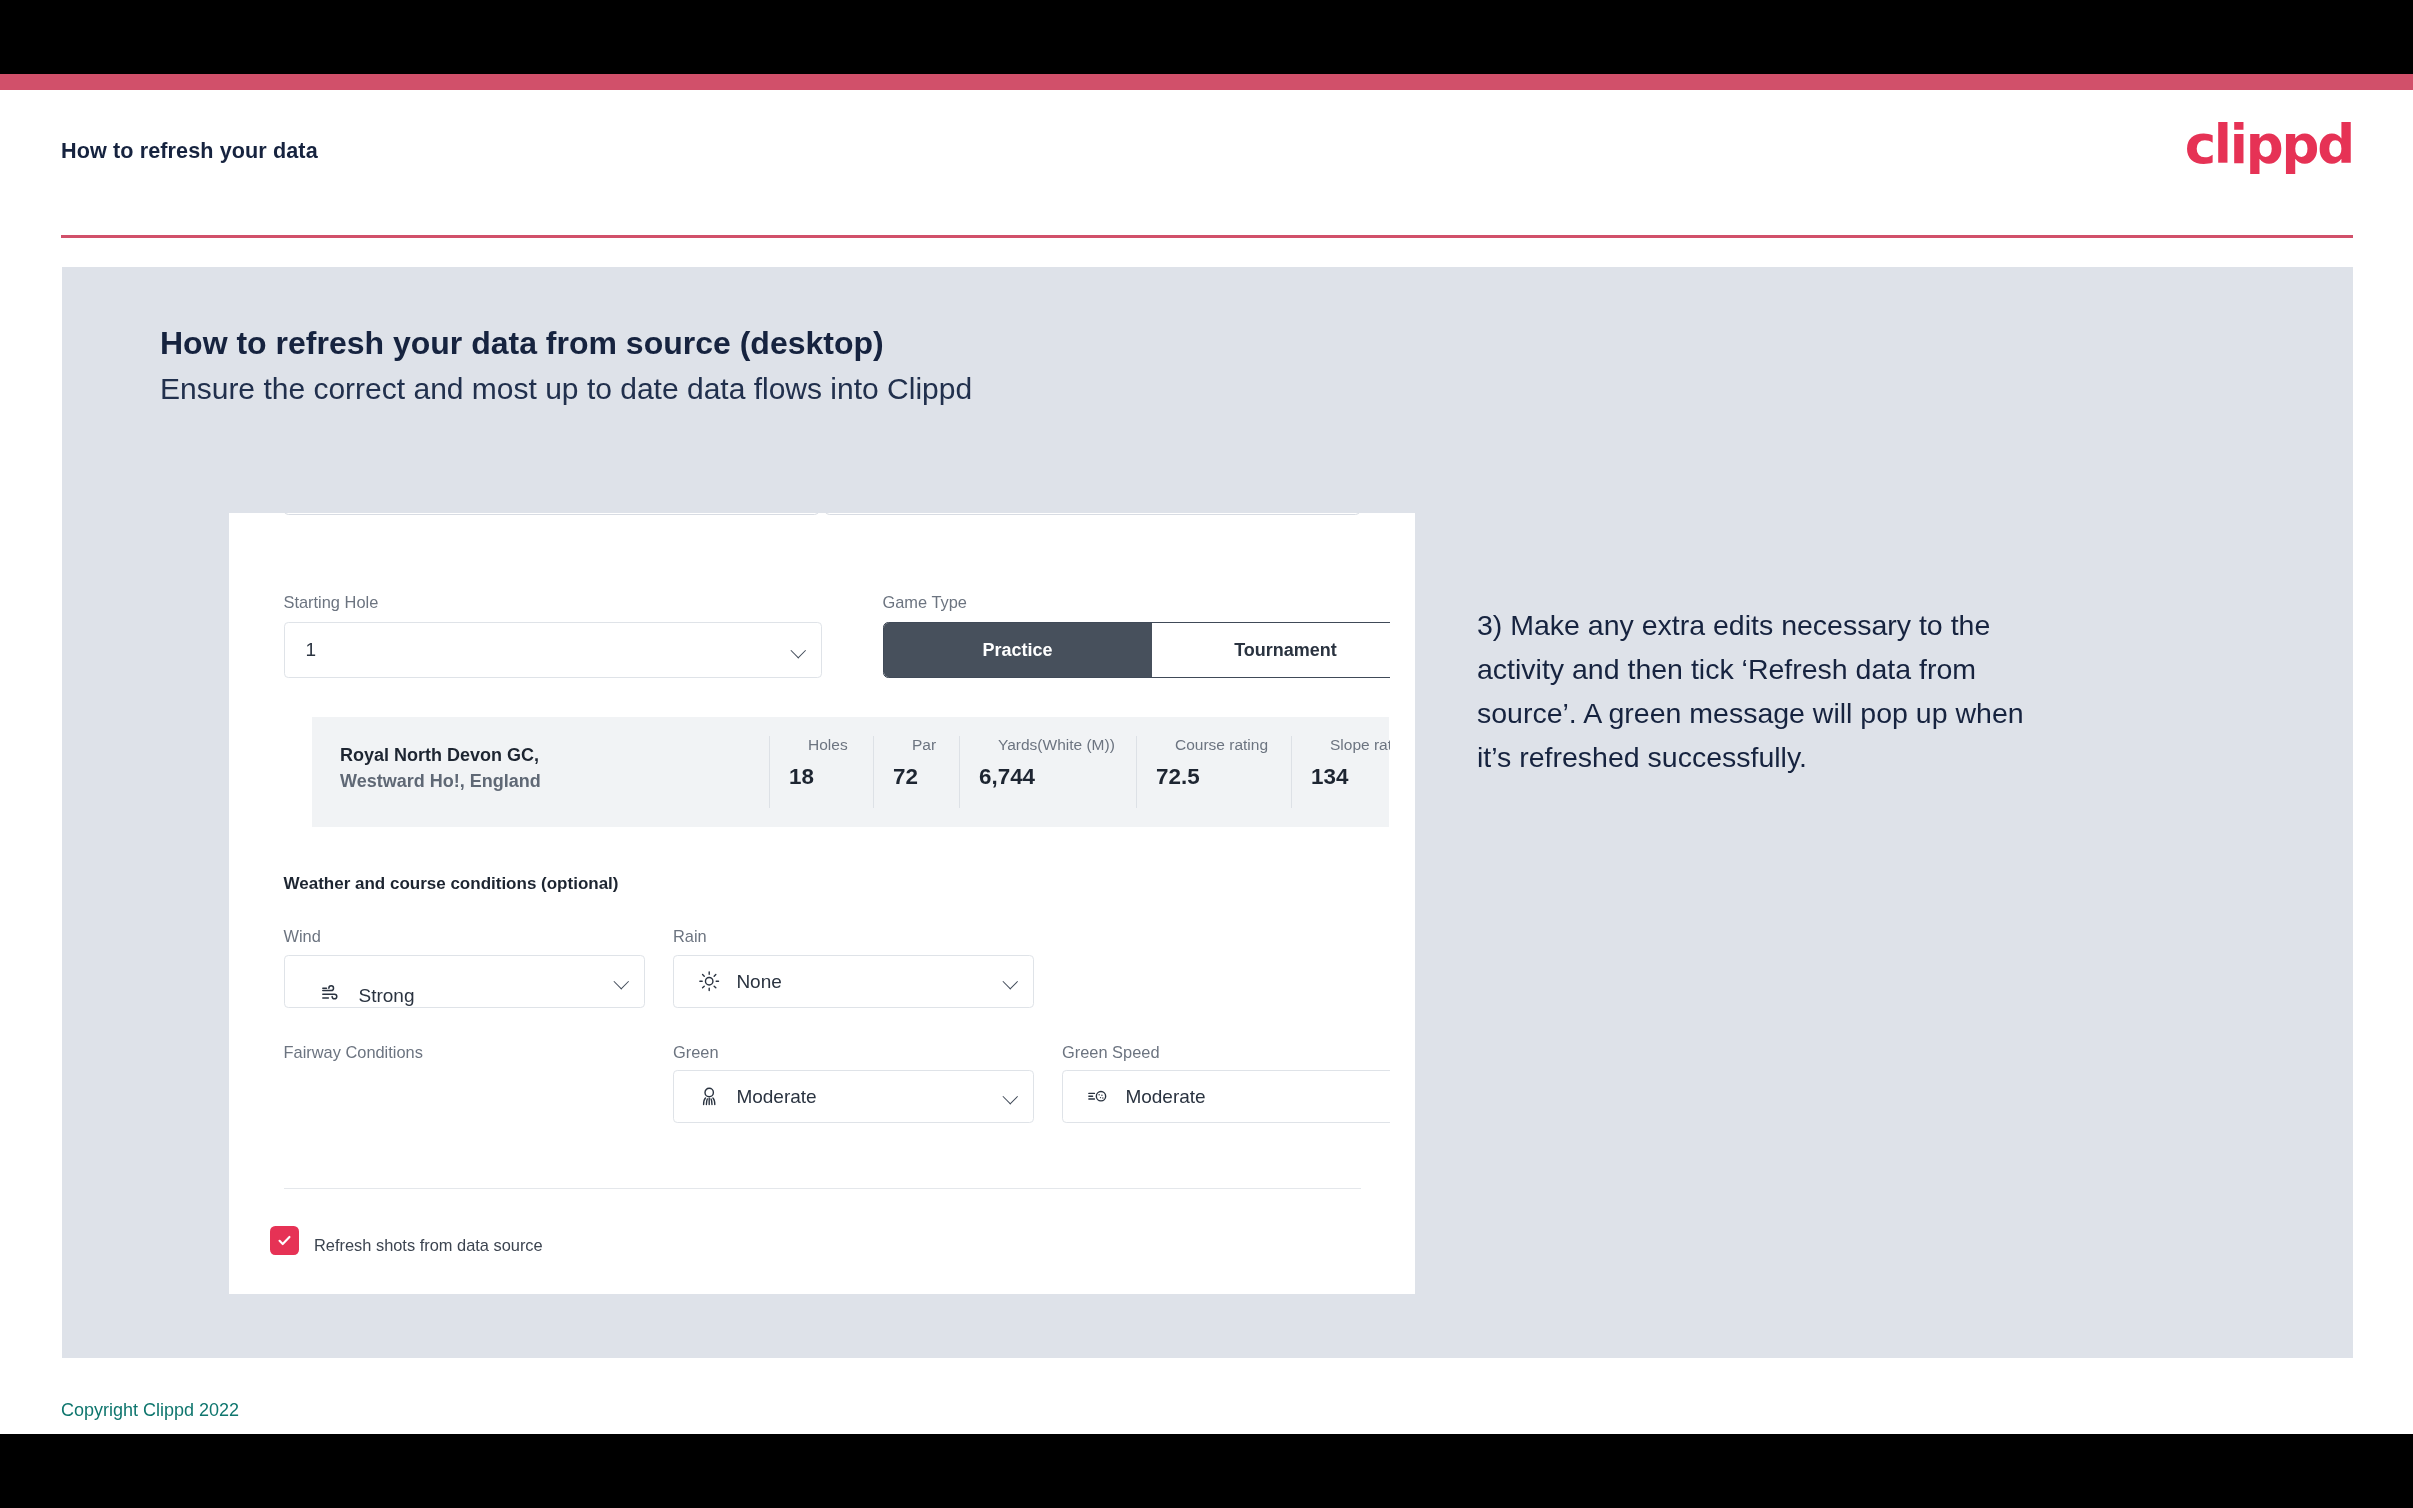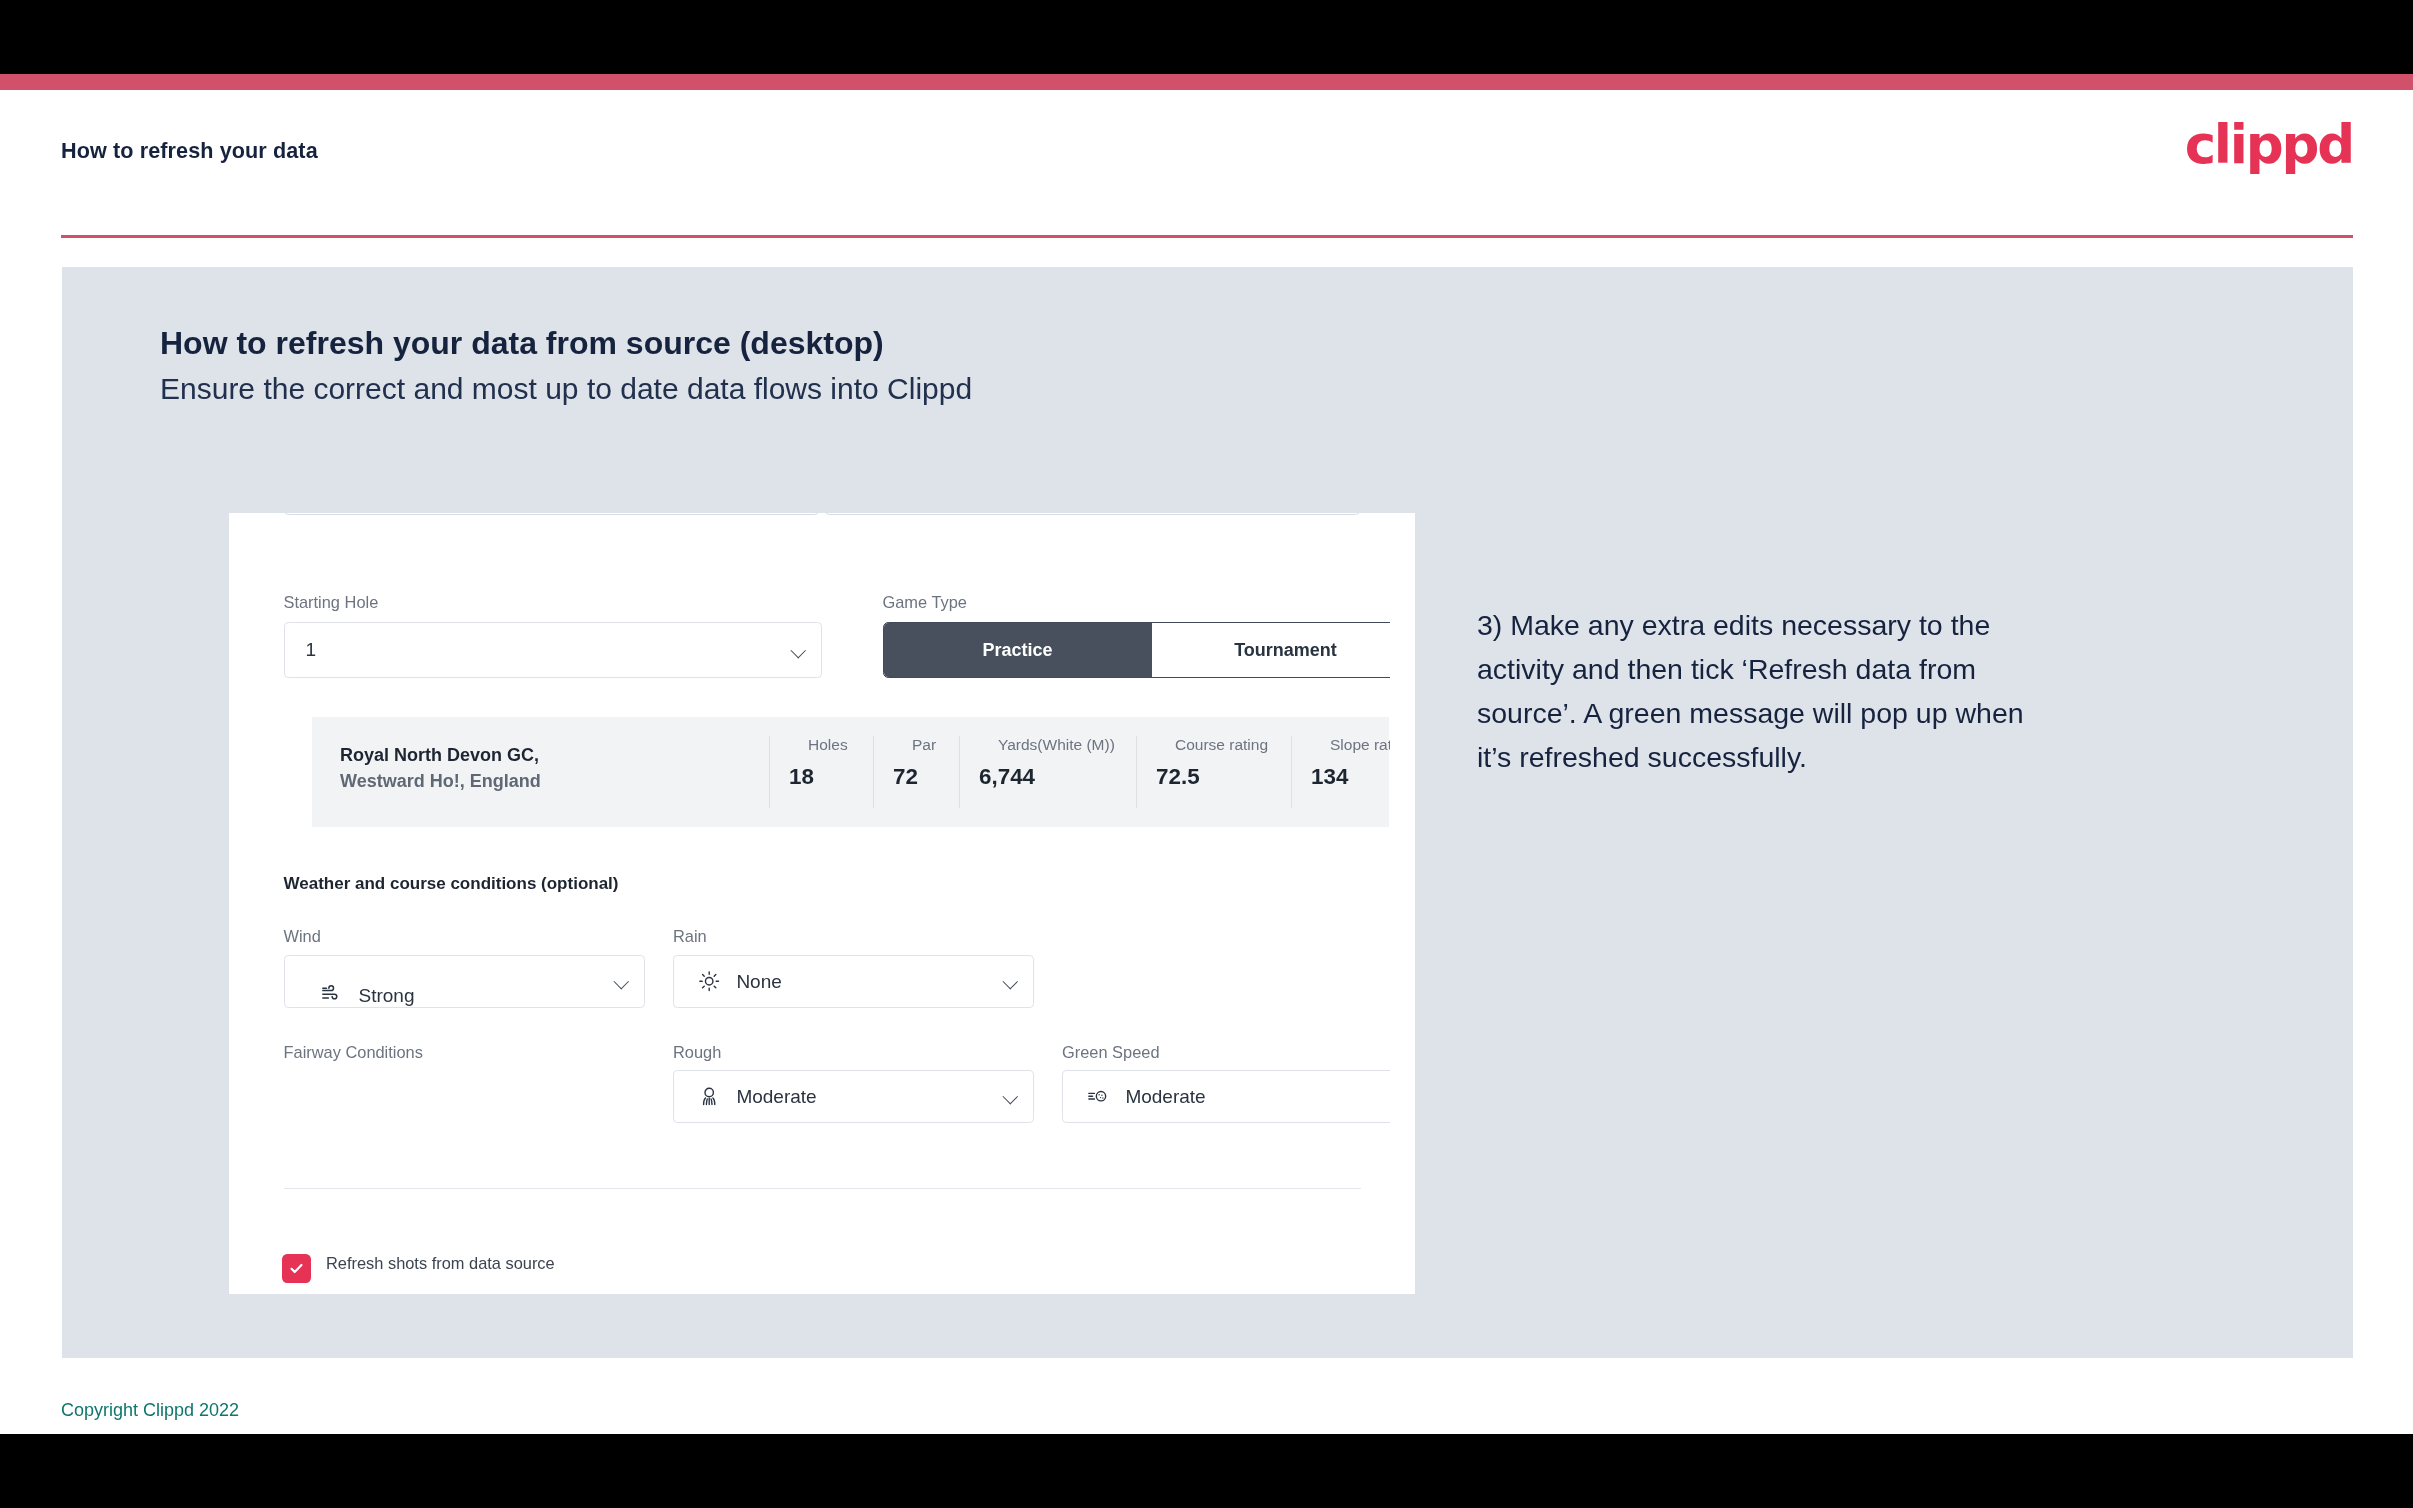--- a/index.html
+++ b/index.html
@@ -132,21 +132,21 @@
   .lbl-green{ left:807px; top:530px; }
   .sel-green{ left:807px; top:557px; width:361px; height:53px; padding-left:22.4px; }
 
   .ico { width:26px; height:26px; margin-right:14px; flex:0 0 auto;
          display:flex; align-items:center; justify-content:center; }
   .ico svg { display:block; }
 
   .divider { position:absolute; left:28.5px; top:675px; width:1077px; height:0.9px; background:#e4e7eb; }
 
   
-  .cb-row { position:absolute; left:27px; top:713px; display:flex; align-items:flex-start;margin-top:28px; }
+  .cb-row { position:absolute; left:15px; top:713px; display:flex; align-items:flex-end; }
   .cb-box {
     width:28.5px; height:28.5px; background:#e63255; border-radius:5.2px;
     display:flex; align-items:center; justify-content:center; flex:0 0 auto;
   }
   .cb-label { margin-left:15.5px; font-size:16.4px; color:#3c4450; }
 
   
   .instr {
     position:absolute; left:1477px; top:604px; width:552px;
     font-size:28.5px; line-height:1.54; color:#16233f; font-weight:400;
@@ -249,21 +249,21 @@
               <circle cx="12" cy="12" r="4"></circle>
               <path d="M12 2v2.5M12 19.5V22M2 12h2.5M19.5 12H22M4.9 4.9l1.8 1.8M17.3 17.3l1.8 1.8M19.1 4.9l-1.8 1.8M6.7 17.3l-1.8 1.8"></path>
             </svg>
           </span>
           <span class="select-val">None</span>
           <span class="chev"></span>
         </div>
 
         <div class="fld-label lbl-fair">Fairway Conditions</div>
 
-        <div class="fld-label lbl-rough">Rough</div>
+        <div class="fld-label lbl-rough">Green</div>
         <div class="select-box sel-rough">
           <span class="ico">
             <svg width="22.4" height="22.4" viewBox="0 0 24 24" fill="none" stroke="#2a3340" stroke-width="1.5" stroke-linecap="round">
               <circle cx="12" cy="8" r="4.5"></circle>
               <path d="M6 21c0-3 1-6 2-7M12 21v-7M18 21c0-3-1-6-2-7M9 21c0-3 .5-5 1-6M15 21c0-3-.5-5-1-6"></path>
             </svg>
           </span>
           <span class="select-val">Moderate</span>
           <span class="chev"></span>
         </div>

